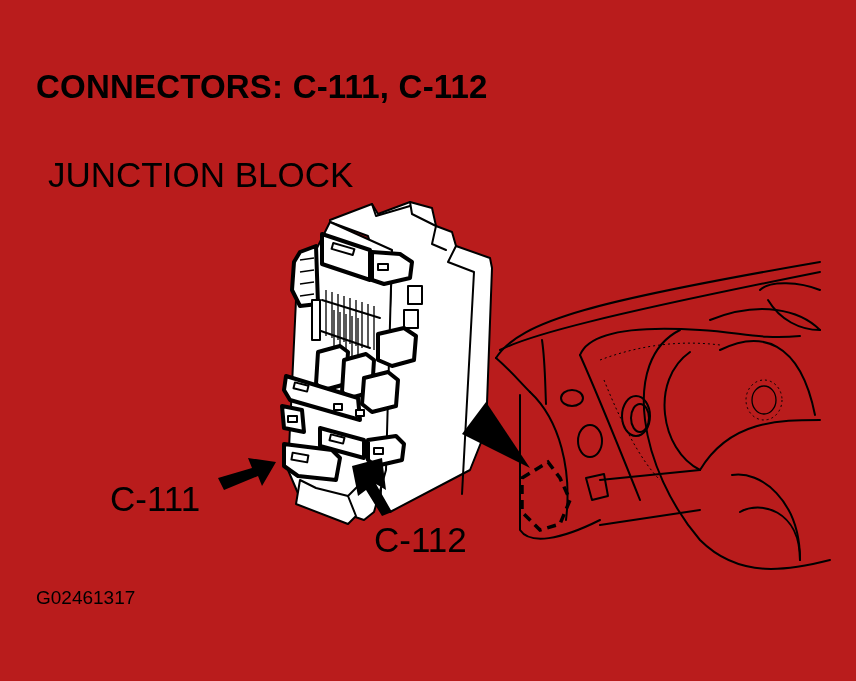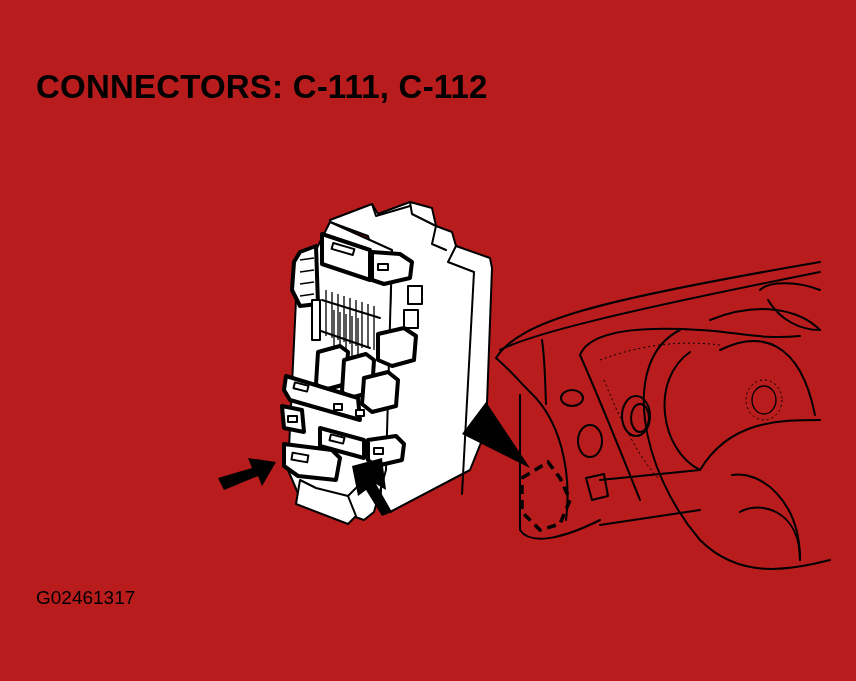--- a/index.html
+++ b/index.html
@@ -32,20 +32,21 @@
     .dot { fill: none; stroke: #000; stroke-width: 1; stroke-dasharray: 2 3; }
     .blk { fill: #000; stroke: none; }
   </style>
 </head>
 <body>
 
 <div class="canvas">
 
   <div class="title">CONNECTORS: C-111, C-112</div>
 
+  <div class="label jb-line1">JUNCTION BLOCK</div>
 
   <svg class="art" width="856" height="681" viewBox="0 0 856 681">
 
     <g>
 
       <path class="wf" d="M330 220 L372 204 L378 214 L410 202 L432 208 L436 226 L452 232 L456 246 L490 258 L492 268 L486 430 L470 470 L390 512 L380 510 L392 268 L376 262 L368 236 L330 222 Z"></path>
       <path class="ln" d="M456 246 L448 262 L474 272 L462 494"></path>
       <path class="ln" d="M436 226 L432 244 L446 250"></path>
       <path class="ln" d="M410 202 L412 214 L436 226"></path>
       <path class="ln" d="M372 204 L376 216 L410 206"></path>
@@ -134,15 +135,17 @@
       <path class="ln" d="M760 290 C770 280 800 282 820 290"></path>
       <path class="ln" d="M768 300 C780 320 800 330 820 330"></path>
 
       <path class="ln" d="M600 480 L700 470"></path>
       <path class="ln" d="M600 525 L700 510"></path>
 
       <path class="dash" d="M522 478 L548 462 L560 478 L570 500 L560 524 L540 530 L522 512 Z"></path>
     </g>
   </svg>
 
+  <div class="label c111">C-111</div>
+  <div class="label c112">C-112</div>
 
   <div class="figid">G02461317</div>
 </div>
 
 </body></html>

